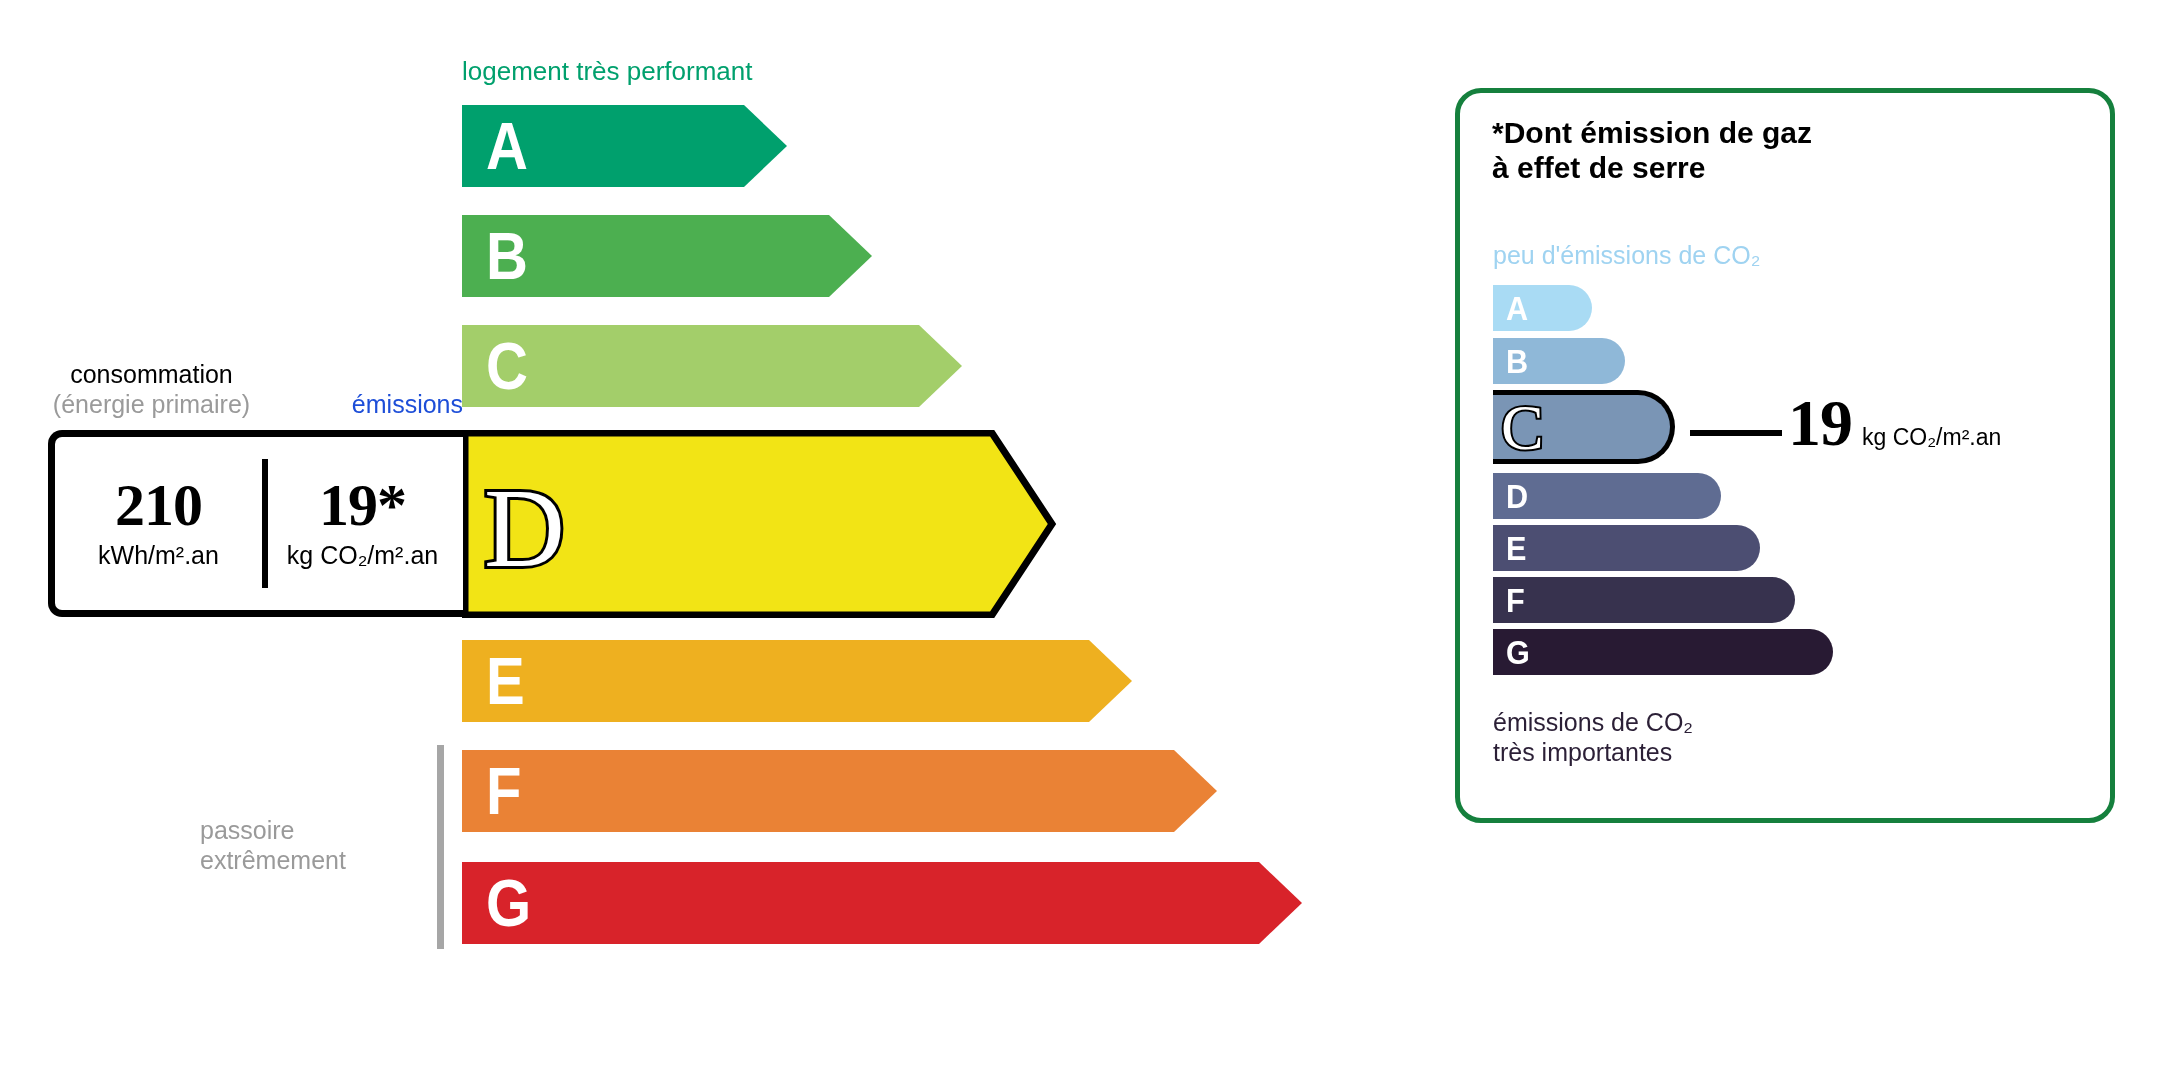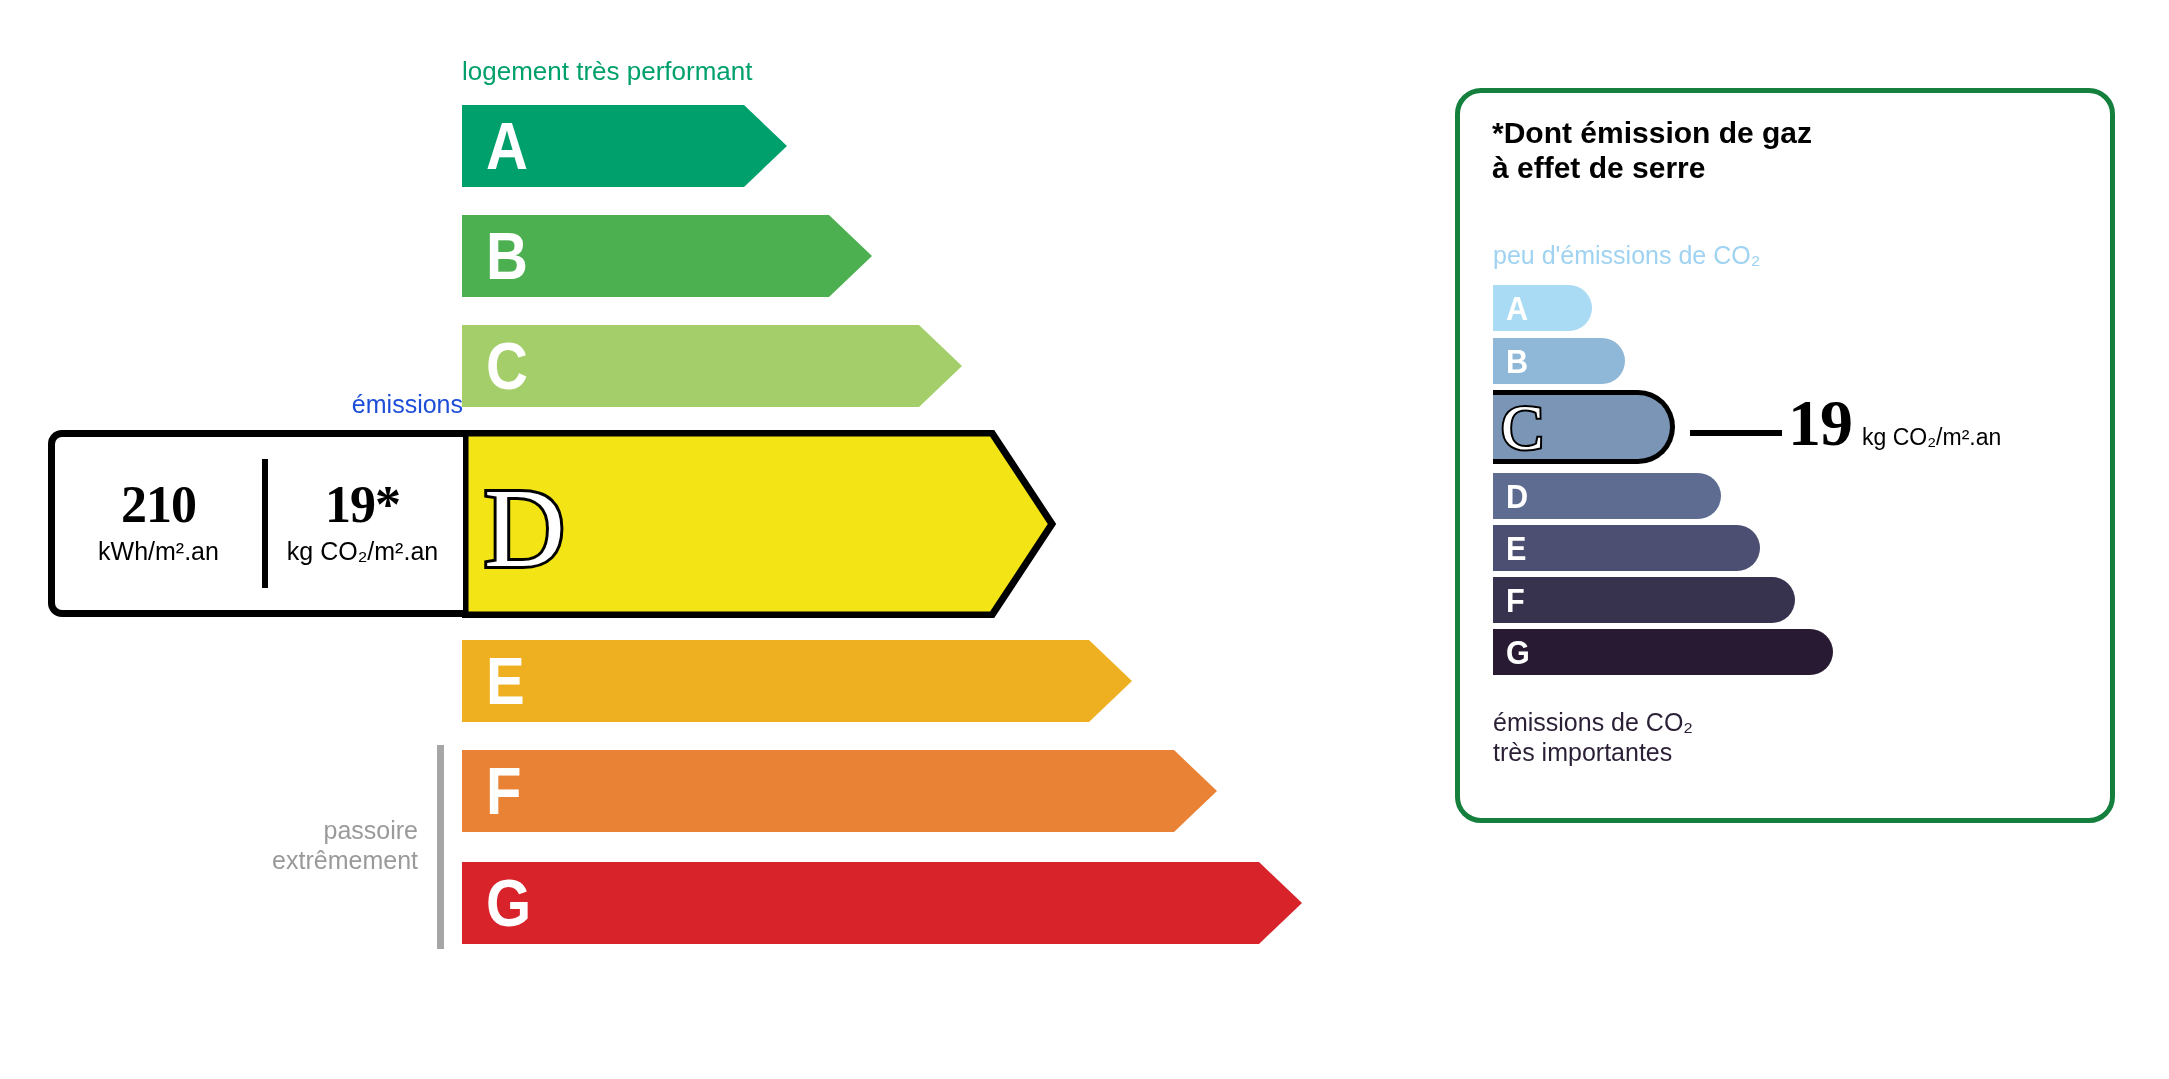--- a/index.html
+++ b/index.html
@@ -108,21 +108,21 @@
   .vb-cell.cons { flex: 0 0 207px; }
   .vb-divider {
     position: absolute;
     left: 207px;
     top: 22px;
     bottom: 22px;
     width: 6px;
     background: #000000;
   }
   .vb-value {
-    font-size: 52px;
+    font-size: 60px;
     font-weight: bold;
     color: #000000;
     line-height: 0.94;
     font-family: "Liberation Serif", serif;
     letter-spacing: -1px;
   }
   .vb-unit {
     font-size: 25px;
     color: #000000;
     margin-top: 8px;
@@ -165,21 +165,20 @@
     top: 745px;
     width: 7px;
     height: 204px;
     background: #a6a6a6;
   }
   #passoire-label {
     position: absolute;
     left: 200px;
     top: 815px;
     width: 218px;
-    text-align: right;
     font-size: 25px;
     color: #9a9a9a;
     line-height: 1.2;
   }
 
   
   #co2-panel {
     position: absolute;
     left: 1455px;
     top: 88px;
@@ -347,20 +346,24 @@
     <div class="arrow-letter">G</div>
   </div>
 
 
   <div id="passoire-bar"></div>
   <div id="passoire-label">
     <span>passoire</span><br>
     <span>extrêmement</span>
   </div>
 
+  <div class="label-cons">
+    <span>consommation</span>
+    <span class="sub">(énergie primaire)</span>
+  </div>
   <div class="label-emis">émissions</div>
 
   <div id="value-box">
     <div class="vb-cell cons">
       <div class="vb-value">210</div>
       <div class="vb-unit">kWh/m².an</div>
     </div>
     <div class="vb-divider"></div>
     <div class="vb-cell">
       <div class="vb-value">19*</div>

